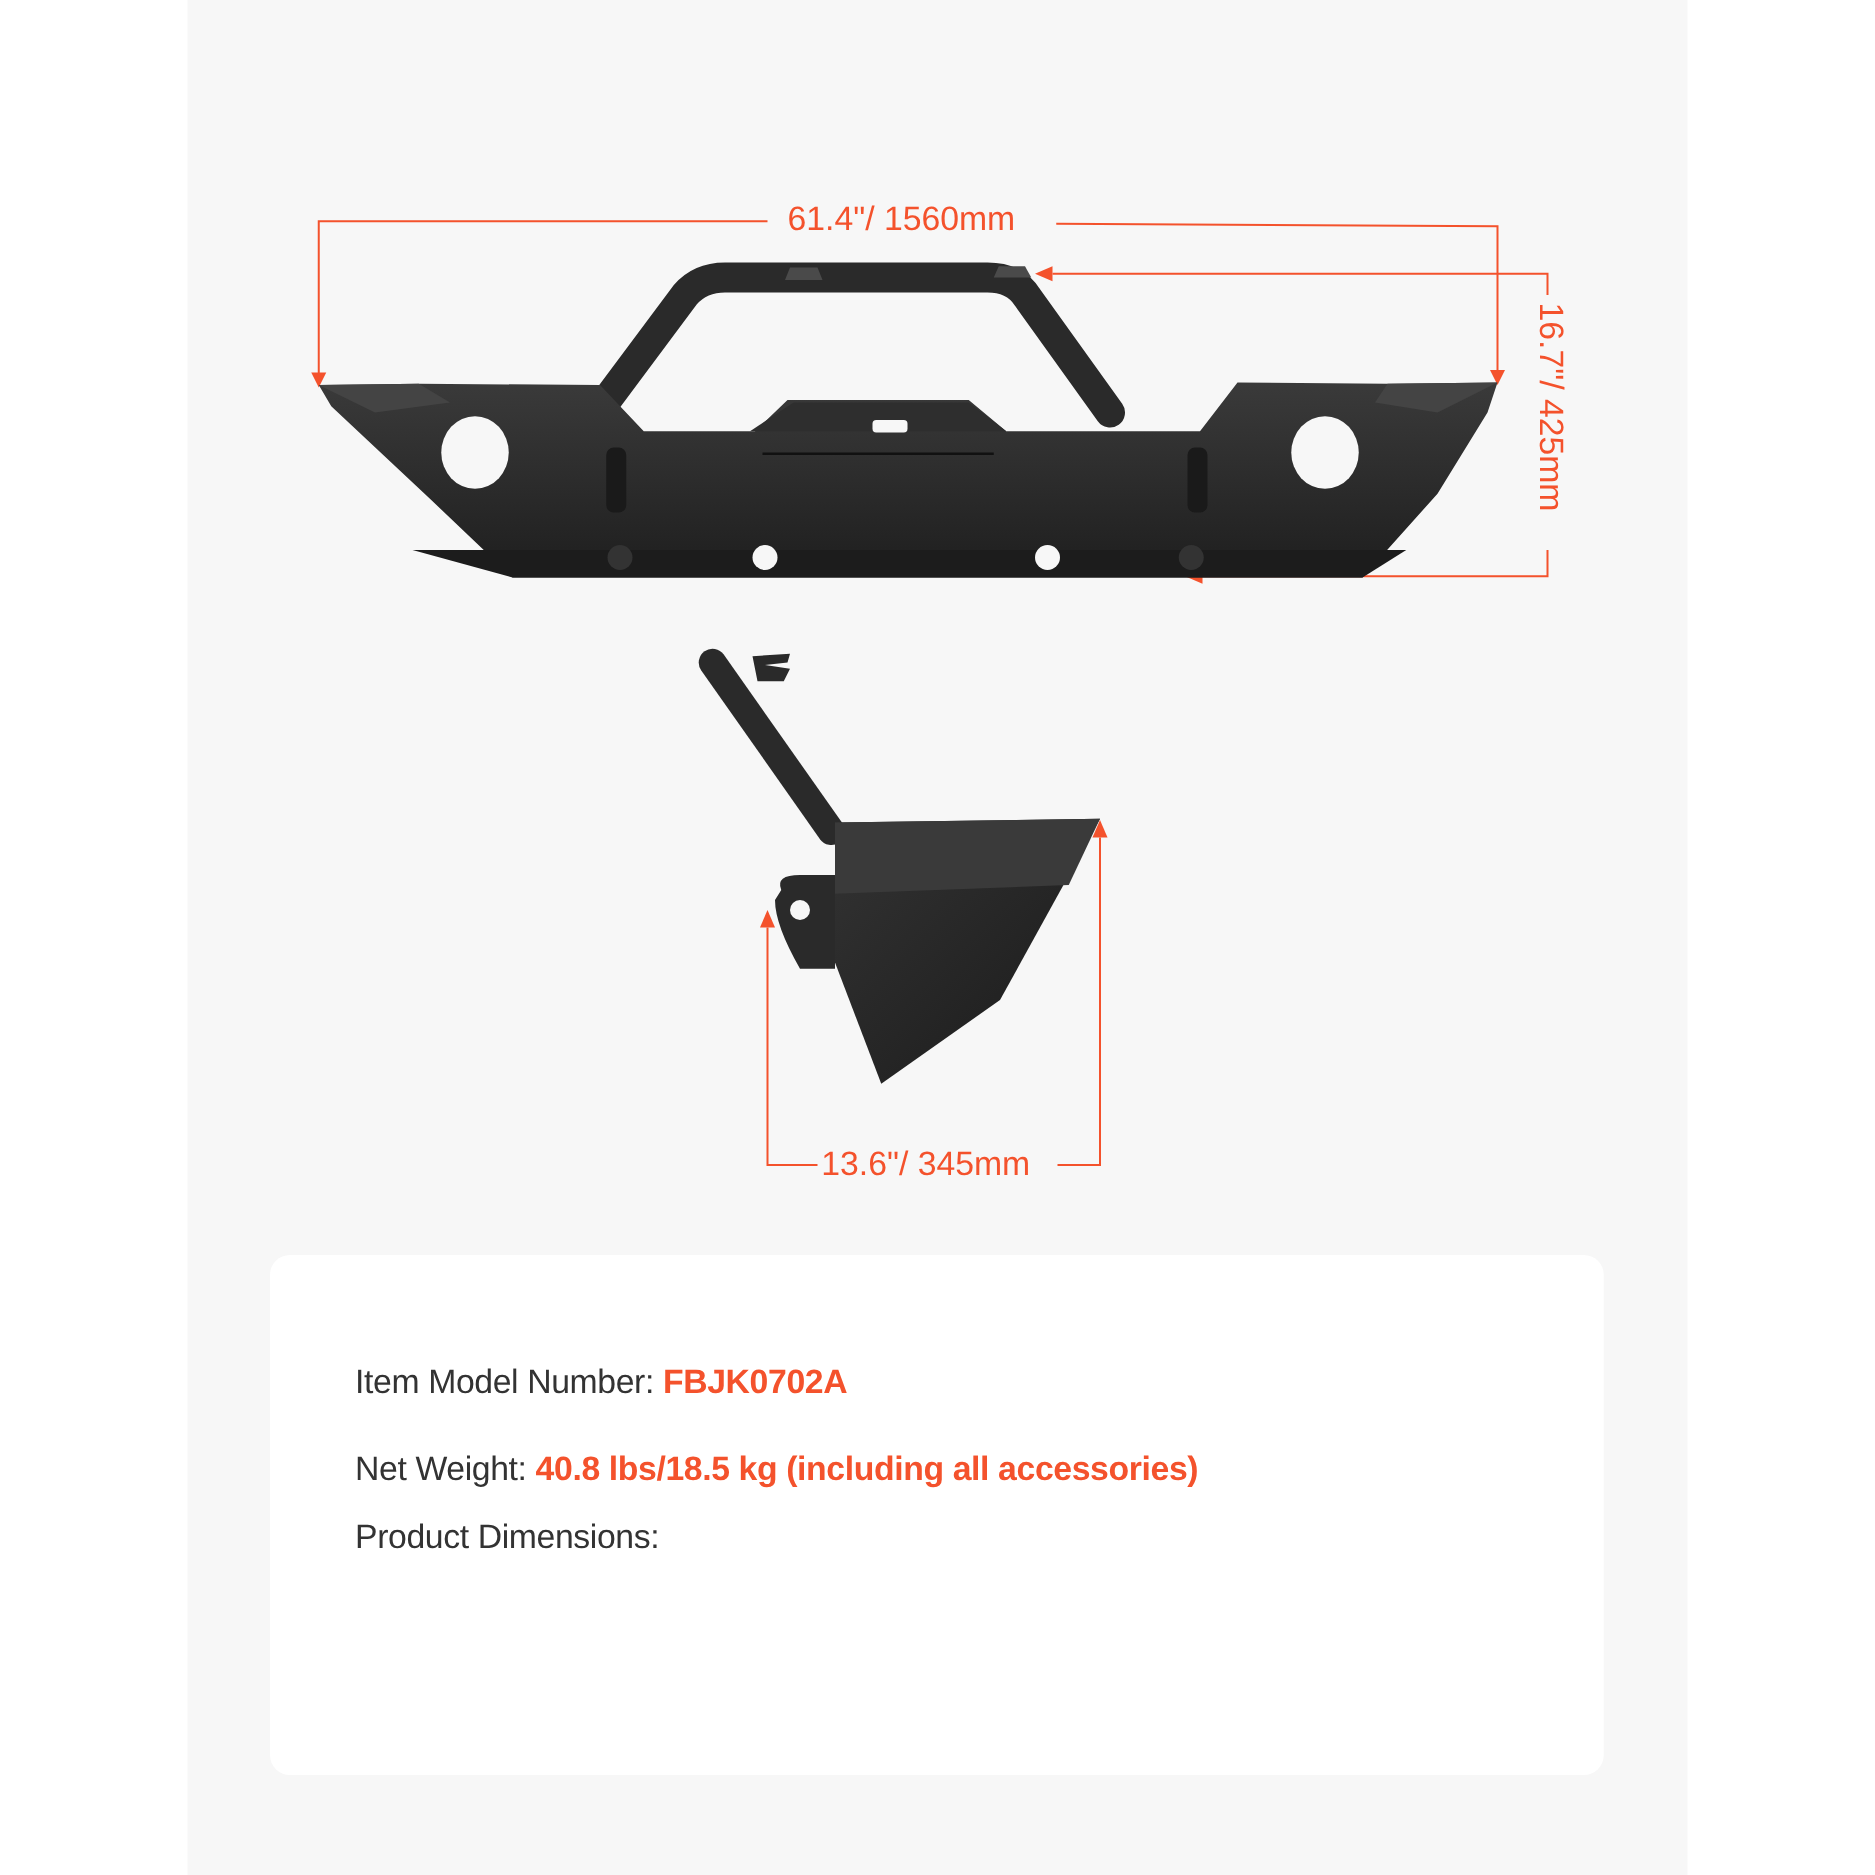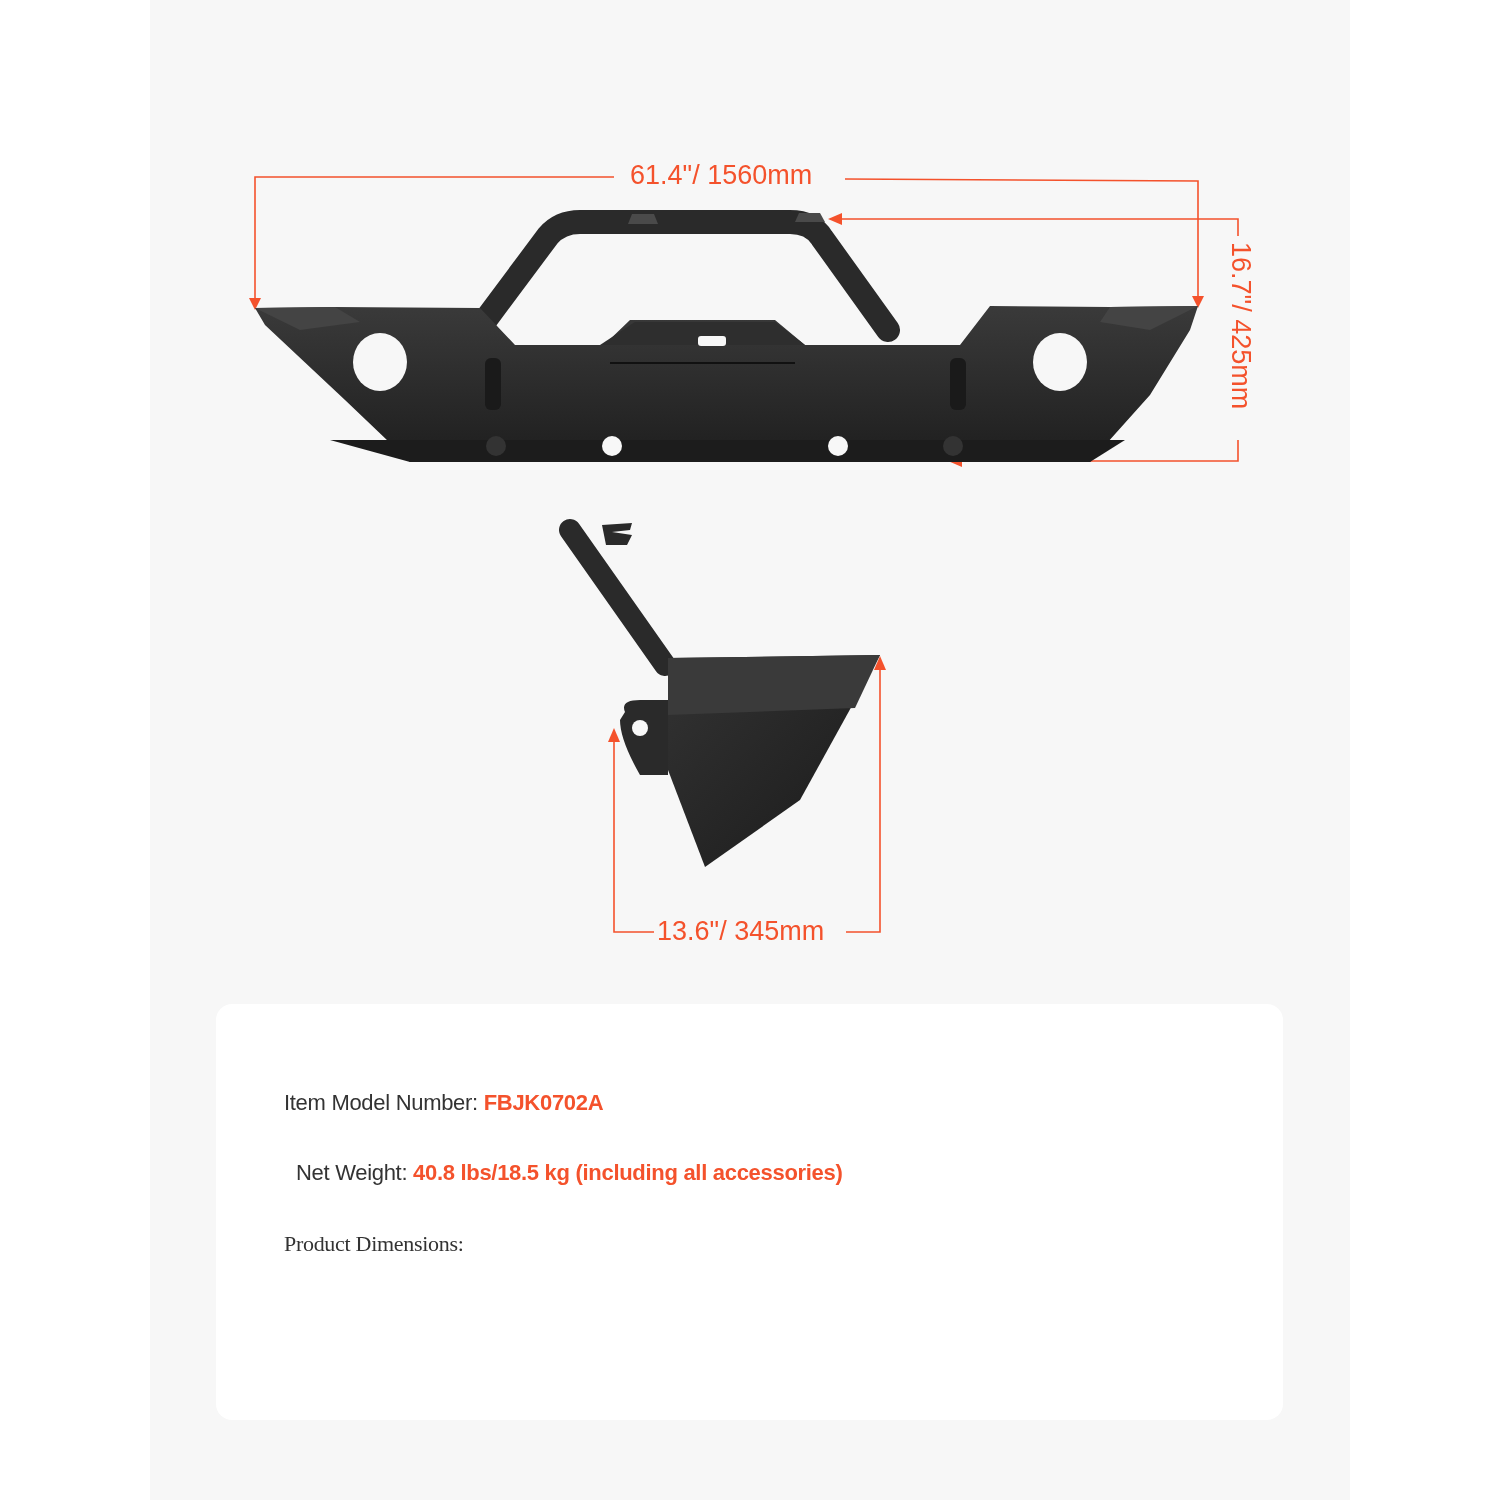--- a/index.html
+++ b/index.html
@@ -18,21 +18,21 @@
     background: #f7f7f7; line-height: 1;
   }
   .dim-label.vertical {
     transform-origin: left top; transform: rotate(90deg);
   }
   .info-card {
     position: absolute; left: 216px; top: 1004px; width: 1067px; height: 416px;
     background: #ffffff; border-radius: 16px;
   }
   .info-row {
-    position: absolute; left: 68px; font-size: 22px; color: #333333;
+    position: absolute; left: 68px; font-size: 27px; color: #333333;
     white-space: nowrap; letter-spacing: -0.3px;
   }
   .info-row .val { color: #f4522c; font-weight: bold; }
 </style>
 </head>
 <body>
 
 <div class="panel"></div>
 
 <div class="figure">
@@ -112,19 +112,19 @@
 
   <div class="dim-label" style="left:622px; top:162px; padding:0 8px;">61.4"/ 1560mm</div>
   <div class="dim-label vertical" style="left:1254px; top:242px;">16.7"/ 425mm</div>
   <div class="dim-label" style="left:655px; top:918px; padding:0 2px;">13.6"/ 345mm</div>
 </div>
 
 <div class="info-card">
   <div class="info-row" style="top:86px;">
     <span>Item Model Number: </span><span class="val">FBJK0702A</span>
   </div>
-  <div class="info-row" style="top:156px;margin-left:12px;">
+  <div class="info-row" style="top:156px;">
     <span>Net Weight: </span><span class="val">40.8 lbs/18.5 kg (including all accessories)</span>
   </div>
-  <div class="info-row" style="top:227px;font-family:Liberation Serif, serif;">
+  <div class="info-row" style="top:210px;">
     <span>Product Dimensions:</span>
   </div>
 </div>
 
 </body></html>

